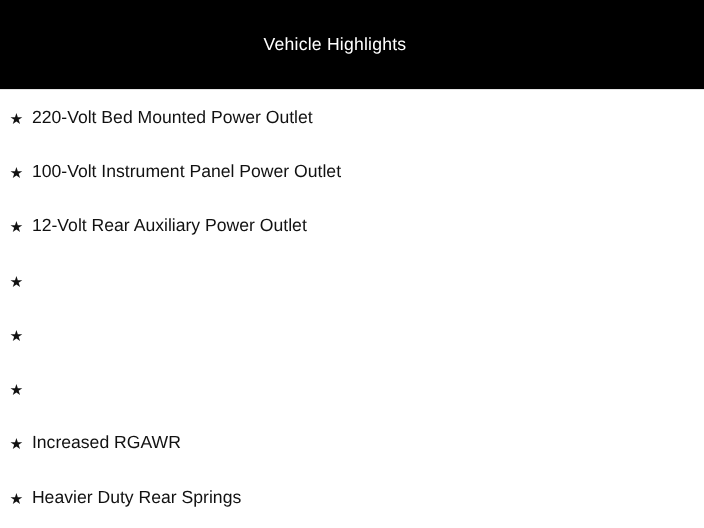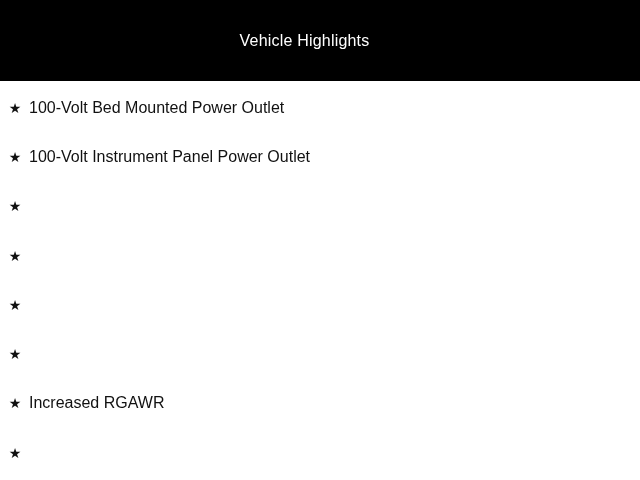--- a/index.html
+++ b/index.html
@@ -55,38 +55,40 @@
 </head>
 <body>
 
 <div class="header">
   <span class="header-title">Vehicle Highlights</span>
 </div>
 
 <ul class="feature-list">
   <li class="feature-item">
     <span class="star-icon">★</span>
-    <span class="feature-label">100-Volt Bed Mounted Power Outlet</span>
+    <span class="feature-label">220-Volt Bed Mounted Power Outlet</span>
   </li>
   <li class="feature-item">
     <span class="star-icon">★</span>
     <span class="feature-label">100-Volt Instrument Panel Power Outlet</span>
   </li>
   <li class="feature-item">
     <span class="star-icon">★</span>
+    <span class="feature-label">12-Volt Rear Auxiliary Power Outlet</span>
   </li>
   <li class="feature-item">
     <span class="star-icon">★</span>
   </li>
   <li class="feature-item">
     <span class="star-icon">★</span>
   </li>
   <li class="feature-item">
     <span class="star-icon">★</span>
   </li>
   <li class="feature-item">
     <span class="star-icon">★</span>
     <span class="feature-label">Increased RGAWR</span>
   </li>
   <li class="feature-item">
     <span class="star-icon">★</span>
+    <span class="feature-label">Heavier Duty Rear Springs</span>
   </li>
 </ul>
 
 </body></html>

